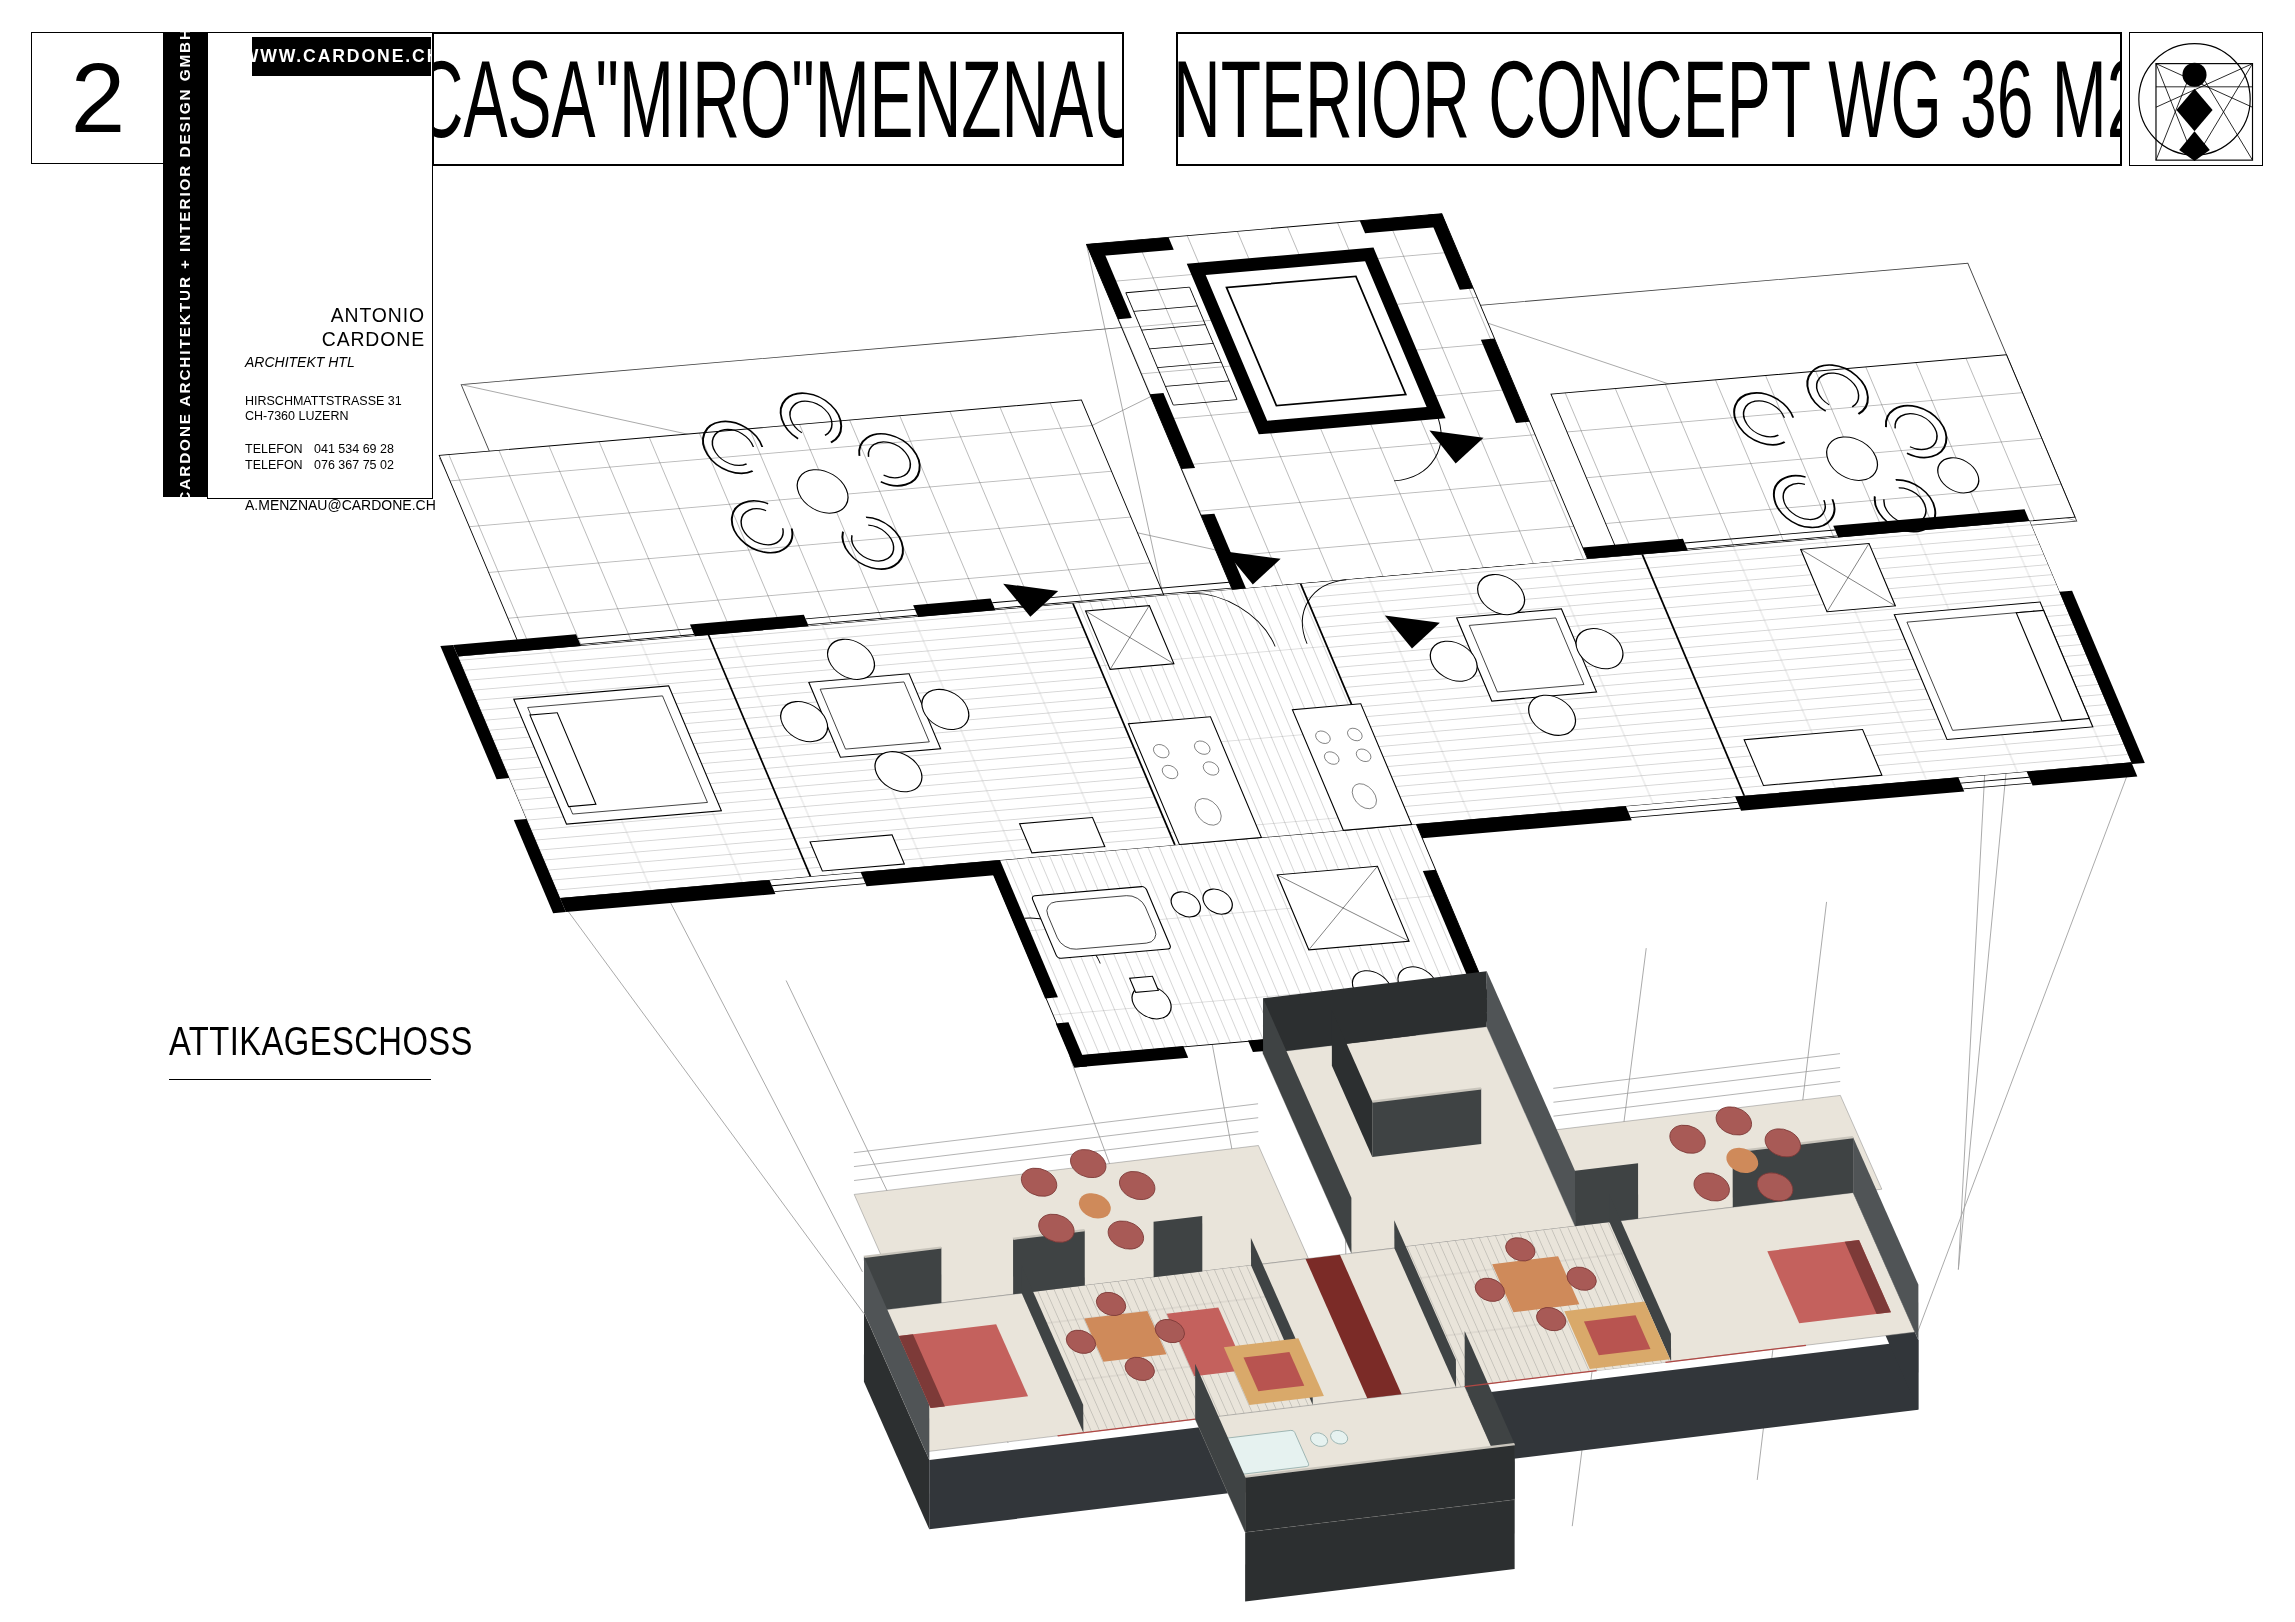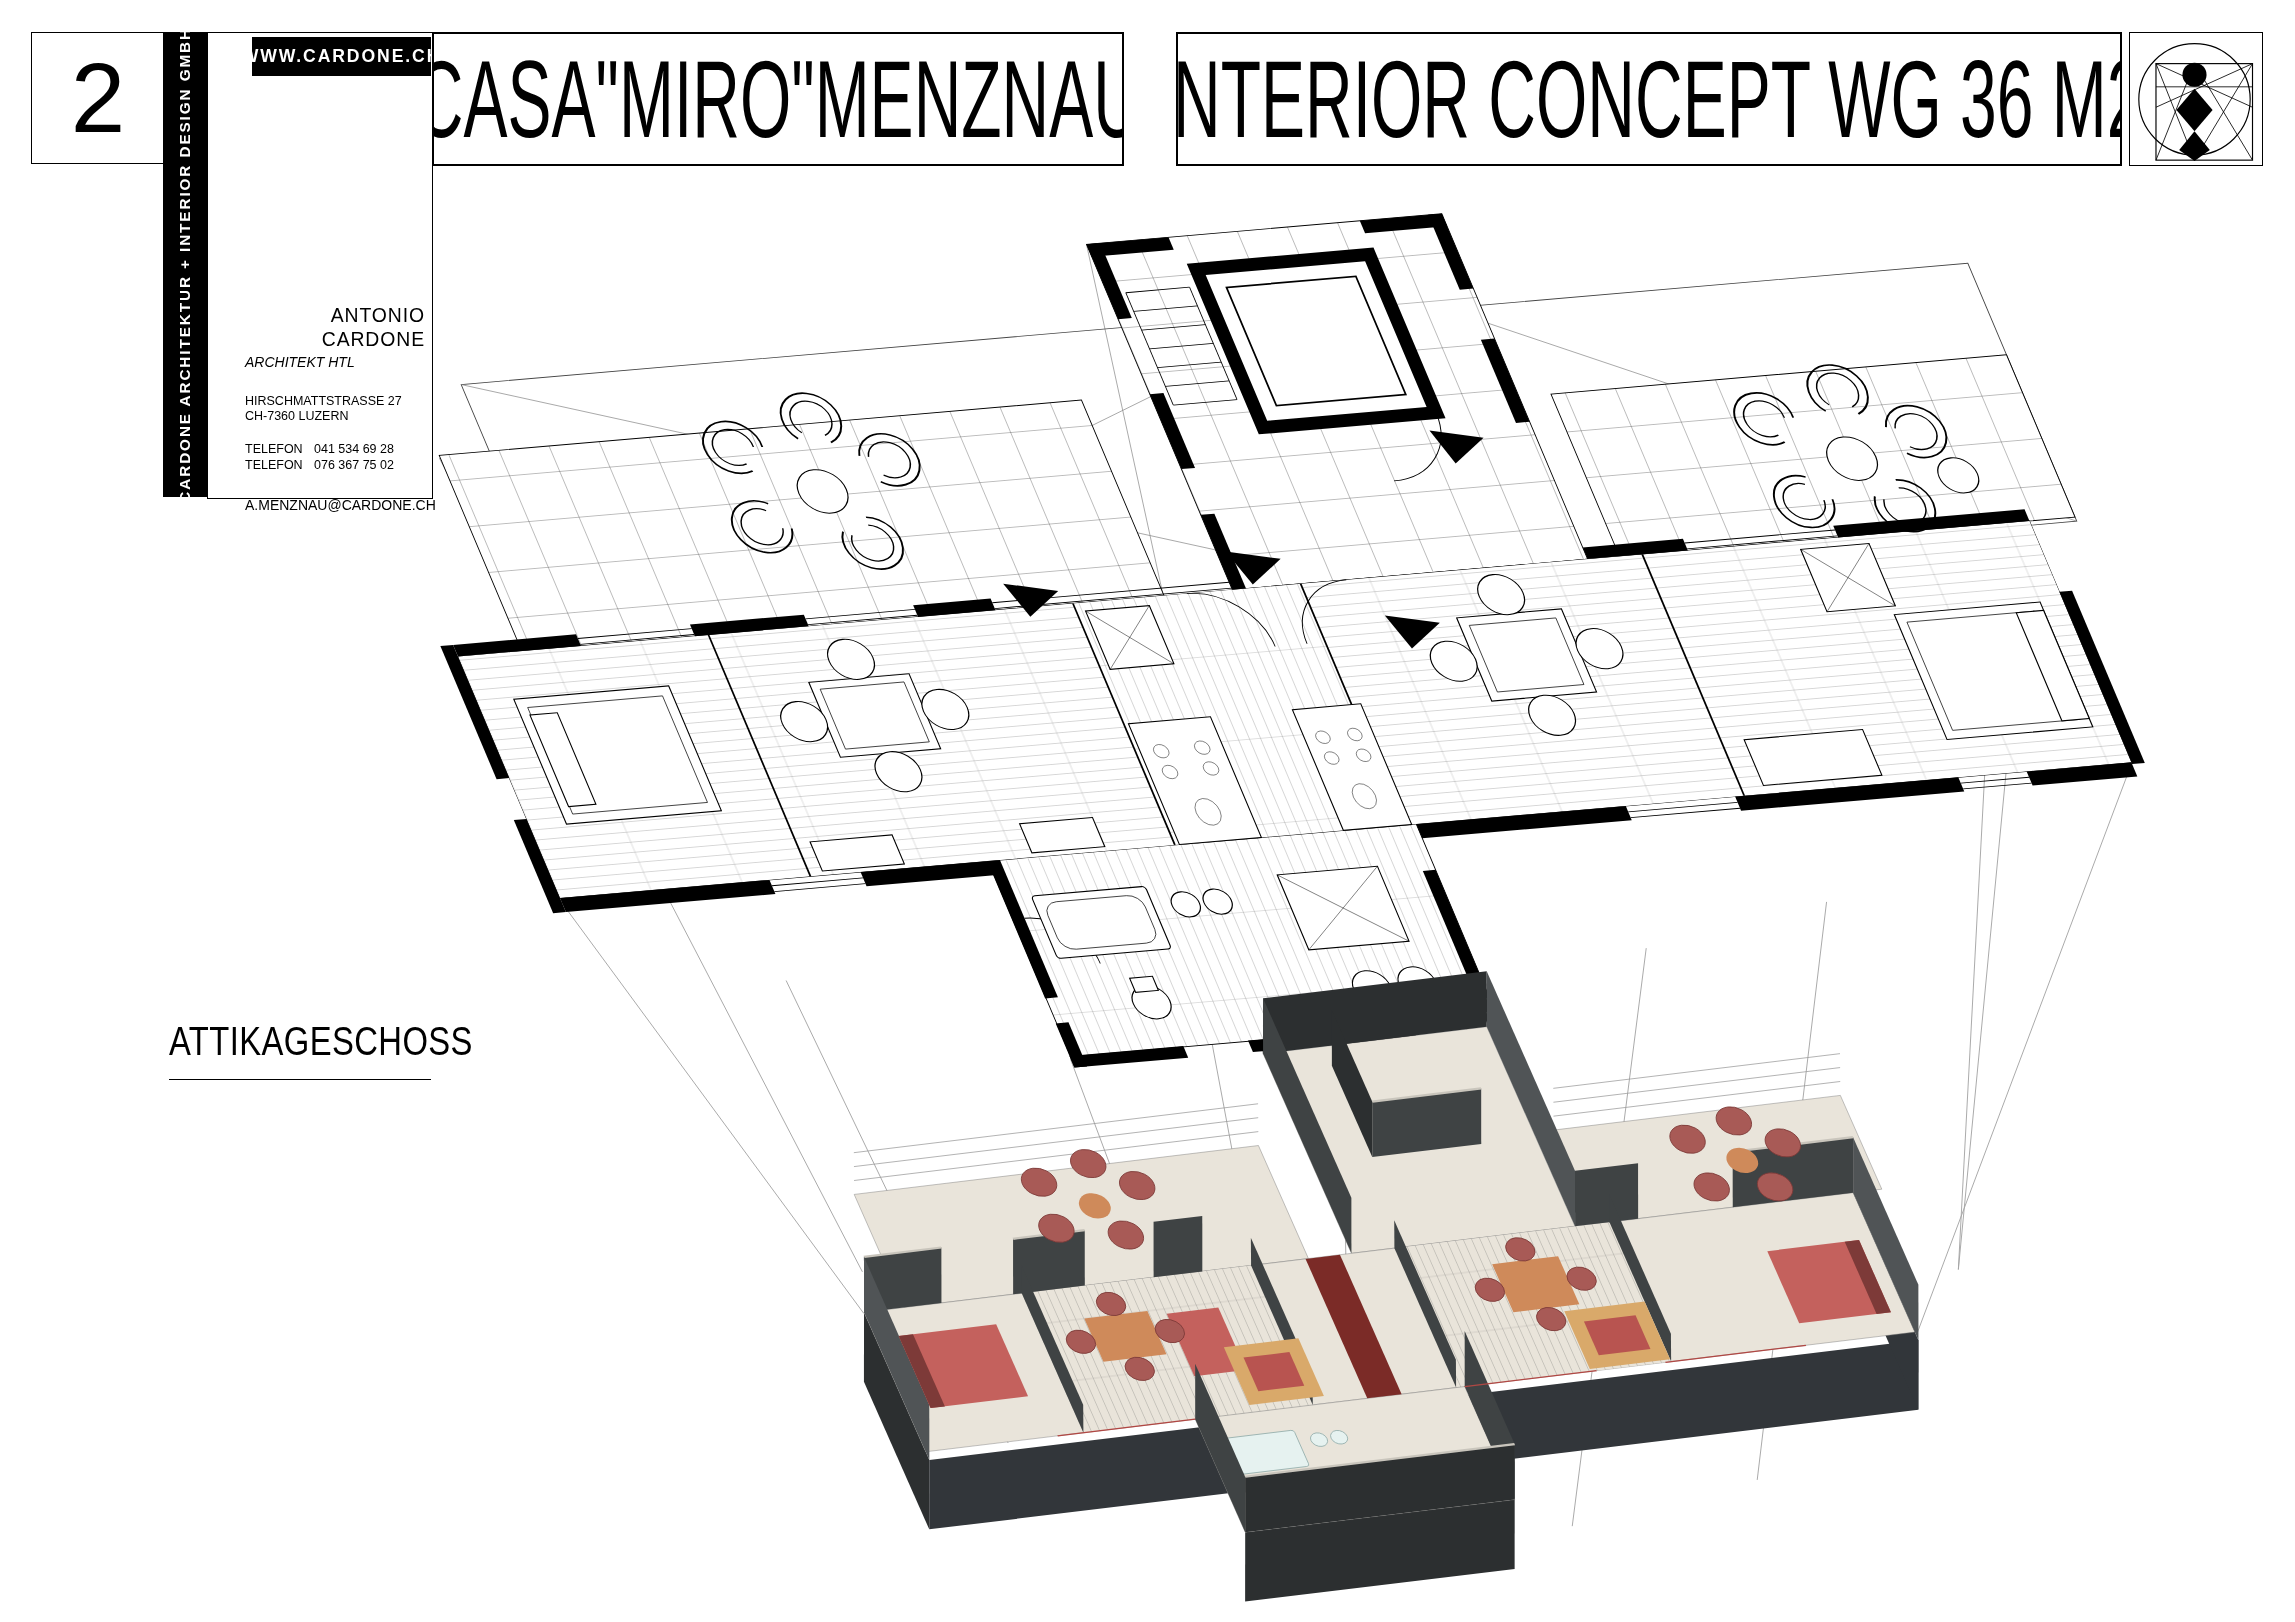--- a/index.html
+++ b/index.html
@@ -422,21 +422,21 @@
 
   <div id="infopanel" class="abs"></div>
 
   <div id="wwwbox" class="abs">
     <span>WWW.CARDONE.CH</span>
   </div>
 
   <div id="architect" class="abs">
     <div class="a-name">ANTONIO  CARDONE</div>
     <div class="a-sub">ARCHITEKT HTL</div>
-    <div class="a-line gap1">HIRSCHMATTSTRASSE 27</div>
+    <div class="a-line gap1">HIRSCHMATTSTRASSE 31</div>
     <div class="a-line">CH-7360 LUZERN</div>
     <div class="a-line gap2">
       <span class="lab">TELEFON</span><span>041 534 69 28</span>
     </div>
     <div class="a-line">
       <span class="lab">TELEFON</span><span>076 367 75 02</span>
     </div>
     <div class="a-mail">A.MENZNAU@CARDONE.CH</div>
   </div>
 

